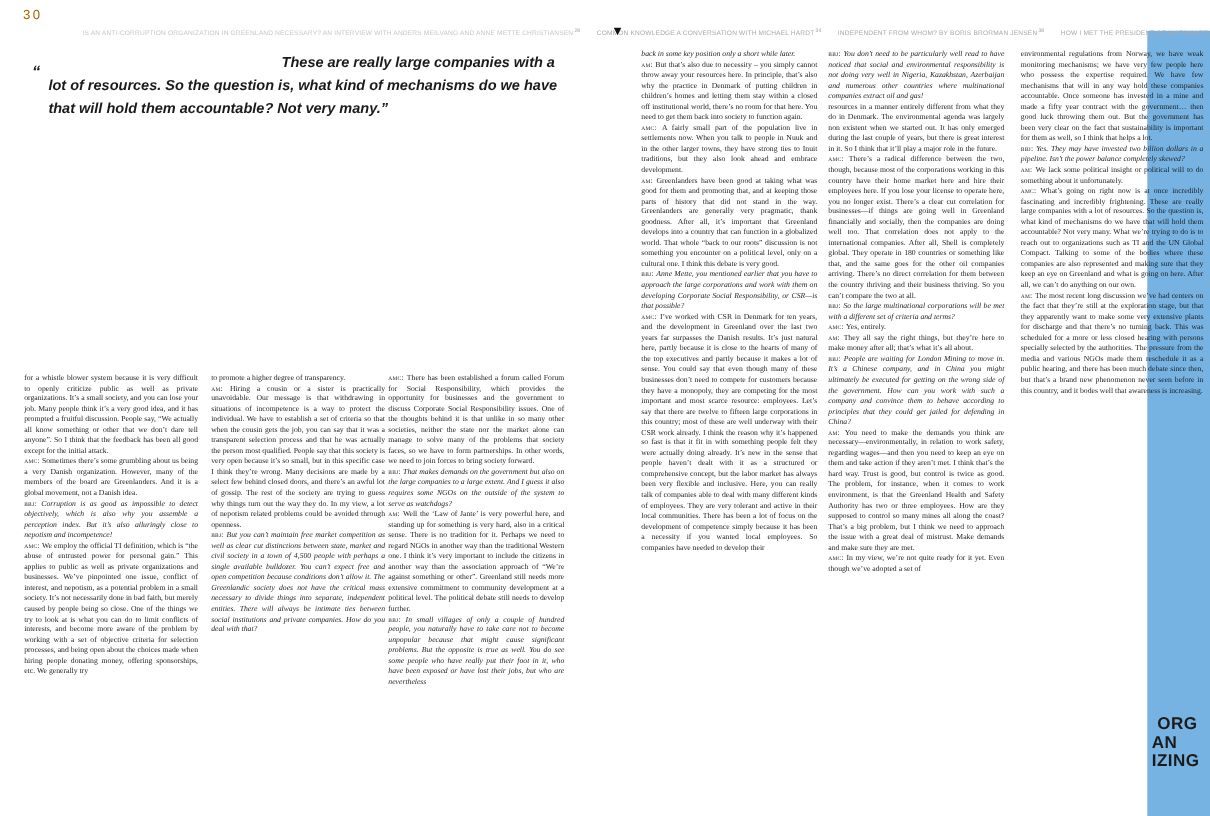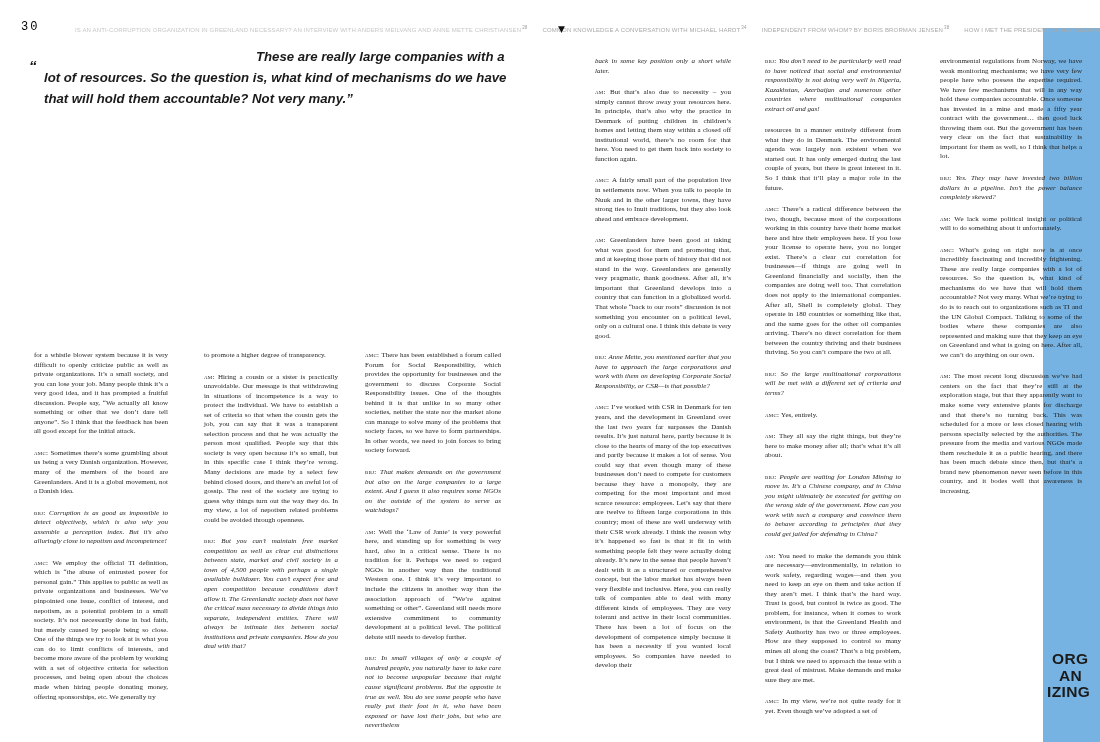--- a/index.html
+++ b/index.html
@@ -1,36 +1,36 @@
 <!DOCTYPE html>
 <html><head>
 <meta charset="utf-8">
 <style>
   html,body{margin:0;padding:0;background:#e8e8e8;}
   #spread{position:relative;width:1100px;height:742px;background:#ffffff;overflow:hidden;
           font-family:"Liberation Serif",serif;}
   
-  .page-number{position:absolute;left:21px;top:20px;font-family:Liberation Mono, monospace;
-               font-size:12px;letter-spacing:2px;color:#000000;}
+  .page-number{position:absolute;left:21px;top:6px;font-family:Liberation Sans, sans-serif;
+               font-size:12px;letter-spacing:2px;color:#a16207;}
   .header-nav{position:absolute;left:75px;top:25px;width:1025px;white-space:nowrap;overflow:hidden;
               font-family:"Liberation Sans",sans-serif;font-size:6px;letter-spacing:.15px;}
   .h-item{display:inline-block;margin-right:15px;color:#a9a9a9;}
   .h-item.light{color:#c7c7c7;}
   .h-item sup{font-size:4.5px;color:#9d9d9d;margin-left:1px;}
   .marker-triangle{position:absolute;left:558px;top:24px;font-size:9px;color:#111;
                    font-family:"DejaVu Sans",sans-serif;}
   
   .pullquote-mark{position:absolute;left:29px;top:57px;font-family:"Liberation Sans",sans-serif;
                   font-style:italic;font-weight:bold;font-size:15px;color:#1a1a1a;}
   .pullquote{position:absolute;left:44px;top:46px;width:488px;font-family:"Liberation Sans",sans-serif;
              font-style:italic;font-weight:700;font-size:13.2px;line-height:21px;color:#1a1a1a;
              white-space:pre-line;text-indent:212px;}
   
   .col{position:absolute;}
-  .seg{margin:12px;text-align:justify;font-size:7px;line-height:9.55px;color:#1d1d1d;}
+  .seg{margin:0;text-align:justify;font-size:7px;line-height:9.55px;color:#1d1d1d;}
   .seg.it{font-style:italic;}
   .spk{font-weight:normal;font-variant:small-caps;font-style:normal;letter-spacing:.2px;}
   #col1{left:22px; top:339px;width:158px;}
   #col2{left:192px;top:339px;width:158px;}
   #col3{left:353px;top:339px;width:160px;}
   #col4{left:583px;top:45px; width:160px;}
   #col5{left:753px;top:45px; width:160px;}
   #col6{left:928px;top:45px; width:166px;}
   
   .side-band{position:absolute;left:1043px;top:28px;width:57px;height:714px;}
@@ -94,17 +94,17 @@
   <div class="col" id="col6">
       <p class="seg">environmental regulations from Norway, we have weak monitoring mechanisms; we have very few people here who possess the expertise required. We have few mechanisms that will in any way hold these companies accountable. Once someone has invested in a mine and made a fifty year contract with the government… then good luck throwing them out. But the government has been very clear on the fact that sustainability is important for them as well, so I think that helps a lot.</p>
       <p class="seg it"><span class="spk">bbj: </span>Yes. They may have invested two billion dollars in a pipeline. Isn’t the power balance completely skewed?</p>
       <p class="seg"><span class="spk">am: </span>We lack some political insight or political will to do something about it unfortunately.</p>
       <p class="seg"><span class="spk">amc: </span>What’s going on right now is at once incredibly fascinating and incredibly frightening. These are really large companies with a lot of resources. So the question is, what kind of mechanisms do we have that will hold them accountable? Not very many. What we’re trying to do is to reach out to organizations such as TI and the UN Global Compact. Talking to some of the bodies where these companies are also represented and making sure that they keep an eye on Greenland and what is going on here. After all, we can’t do anything on our own.</p>
       <p class="seg"><span class="spk">am: </span>The most recent long discussion we’ve had centers on the fact that they’re still at the exploration stage, but that they apparently want to make some very extensive plants for discharge and that there’s no turning back. This was scheduled for a more or less closed hearing with persons specially selected by the authorities. The pressure from the media and various NGOs made them reschedule it as a public hearing, and there has been much debate since then, but that’s a brand new phenomenon never seen before in this country, and it bodes well that awareness is increasing.</p>
     </div>
 
   <div class="section-tab" id="section-tab" style="color: rgb(27, 27, 27);">
       <div style="margin-left: 5px;">ORG</div>
-      <div style="margin-left: 12px;">AN</div>
+      <div style="">AN</div>
       <div style="margin-left: 0px;">IZING</div>
     </div>
 
 </div>
 
 </body></html>

